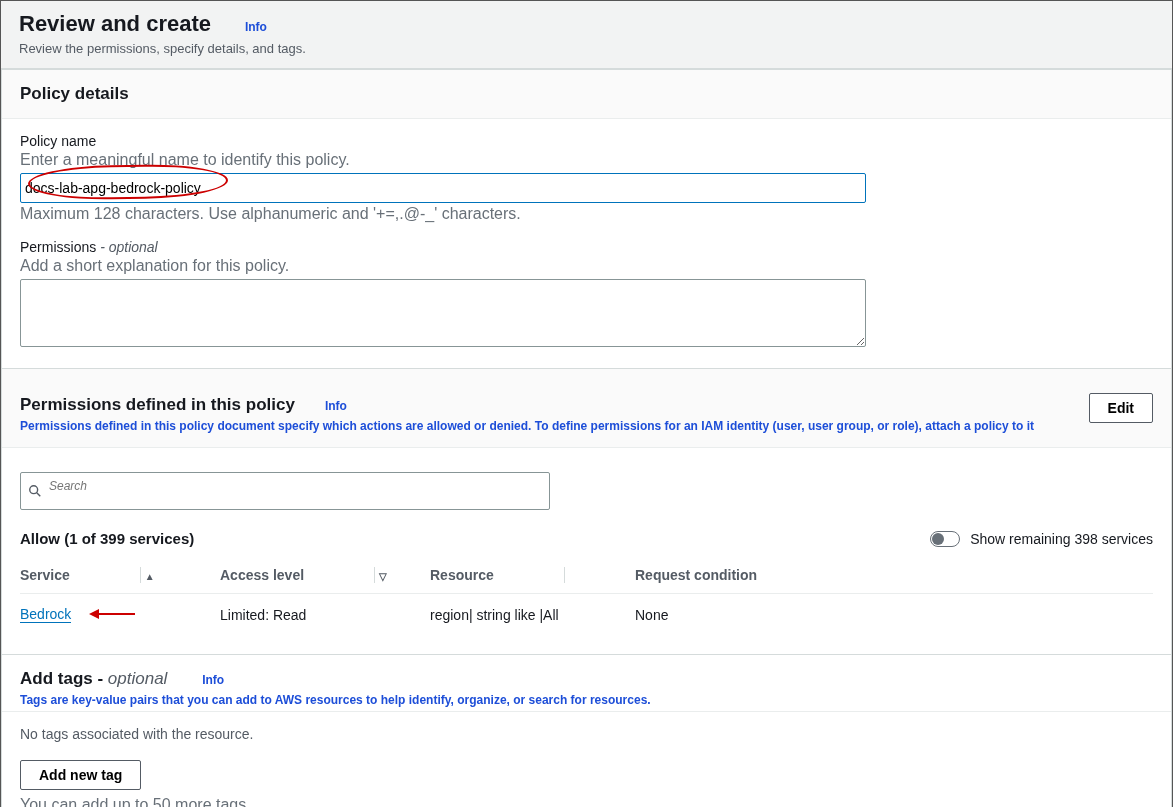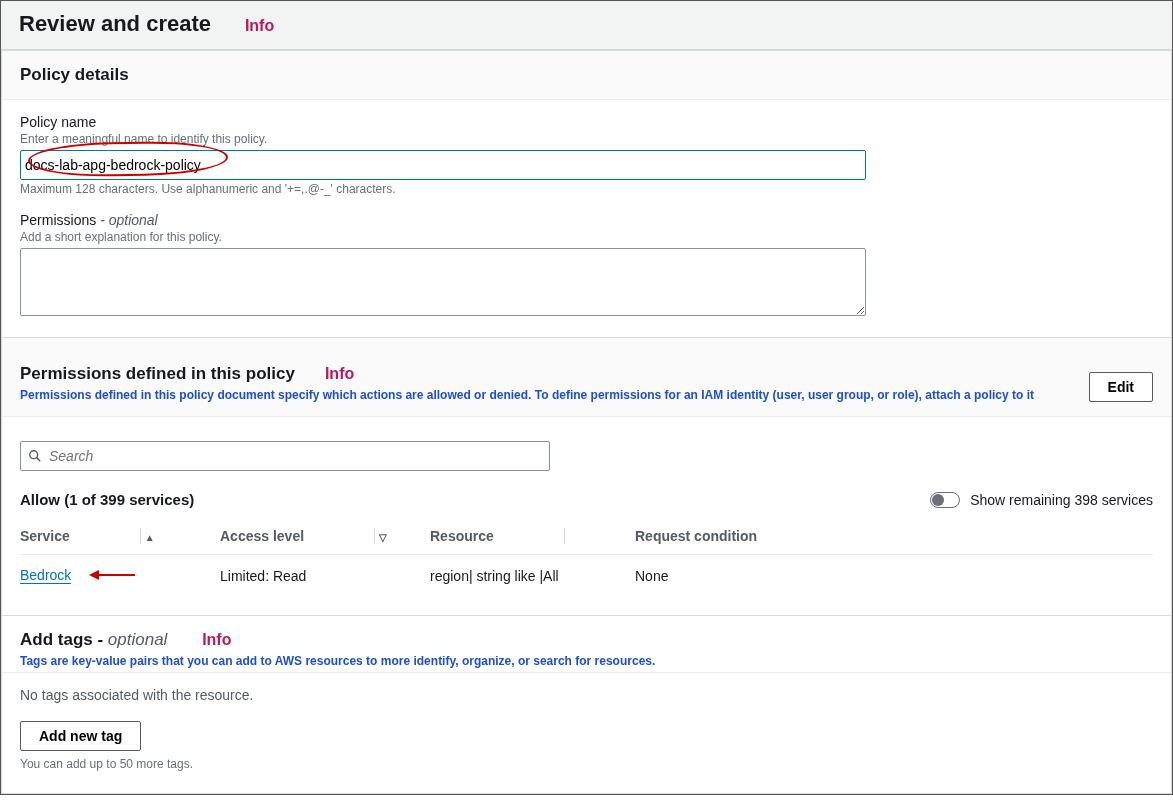--- a/index.html
+++ b/index.html
@@ -11,41 +11,41 @@
     background: #fff;
     width: 1173px;
   }
   .outer { border: 1px solid #555; }
   .page-header {
     background: #f2f3f3;
     padding: 10px 18px 12px;
     border-bottom: 1px solid #d5dbdb;
   }
   .page-title { font-size: 22px; font-weight: 700; display: inline-block; }
-  .info-link { color: #be185d; font-size: 16px; font-weight: 700; margin-left: 6px; cursor: pointer; padding-left: 24px; }
+  .info-link { color: #1d4ed8; font-size: 12px; font-weight: 700; margin-left: 6px; cursor: pointer; padding-left: 24px; }
   .page-subtitle { color: #545b64; font-size: 13px; margin-top: 4px; }
   .panel {
     border: 1px solid #d5dbdb;
     margin: 0;
     background: #fff;
   }
   .panel + .panel { border-top: none; }
   .panel-header {
     background: #fafafa;
     padding: 14px 18px;
     font-size: 17px;
     font-weight: 700;
     border-bottom: 1px solid #eaeded;
     display: flex;
     justify-content: space-between;
-    align-items: flex-end;
+    align-items: center;
   }
   .panel-body { padding: 14px 18px 18px; }
   .field-label { font-size: 14px; font-weight: 400; color: #16191f; }
-  .field-hint { font-size: 12px; color: #687078; margin: 2px 0 4px; }
+  .field-hint { font-size: 16px; color: #687078; margin: 2px 0 4px; }
   .text-input {
     width: 846px;
     padding: 6px 4px;
     font-size: 14px;
     border: 1px solid #0073bb;
     border-radius: 2px;
     outline: none;
   }
   .textarea-input {
     width: 846px;
@@ -68,24 +68,24 @@
     font-weight: 700;
     cursor: pointer;
   }
   .search-wrap {
     position: relative;
     width: 530px;
     margin-top: 10px;
   }
   .search-input {
     width: 100%;
-    padding: 6px 8px 6px 28px;
+    padding: 6px 8px 16px 28px;
     border: 1px solid #879596;
     border-radius: 2px;
-    font-size: 14px;
+    font-size: 12px;
     font-style: italic;
     color: #687078;
   }
   .search-icon {
     position: absolute;
     left: 8px; top: 50%;
     transform: translateY(-50%);
     width: 14px; height: 14px;
   }
   .allow-row {
@@ -155,20 +155,21 @@
   .perm-title-row { display: flex; align-items: baseline; margin-top: 12px; }
   .tags-title-row { font-size: 17px; font-weight: 700; }
 </style>
 </head>
 <body>
 
 <div class="outer">
   <div class="page-header">
     <span class="page-title">Review and create</span>
     <span class="info-link">Info</span>
+    <div class="page-subtitle">Review the permissions, specify details, and tags.</div>
   </div>
 
   <div class="panel">
     <div class="panel-header">
       <span>Policy details</span>
     </div>
     <div class="panel-body">
       <div class="field-label">Policy name</div>
       <div class="field-hint">Enter a meaningful name to identify this policy.</div>
       <div class="policy-name-wrap">
@@ -243,21 +244,21 @@
       </table>
     </div>
   </div>
 
   <div class="panel">
     <div class="panel-header" style="flex-direction:column; align-items:flex-start; background:#fff; border-bottom:none; padding-bottom:4px;">
       <div class="tags-title-row">
         <span>Add tags - </span><span class="optional">optional</span>
         <span class="info-link">Info</span>
       </div>
-      <div class="permissions-desc">Tags are key-value pairs that you can add to AWS resources to more identify, organize, or search for resources.</div>
+      <div class="permissions-desc">Tags are key-value pairs that you can add to AWS resources to help identify, organize, or search for resources.</div>
     </div>
     <div class="panel-body" style="border-top:1px solid #eaeded;">
       <div class="tags-empty">No tags associated with the resource.</div>
       <div style="height:18px"></div>
       <button class="add-tag-btn">Add new tag</button>
       <div class="field-hint" style="margin-top:6px">You can add up to 50 more tags.</div>
     </div>
   </div>
 
 </div>

